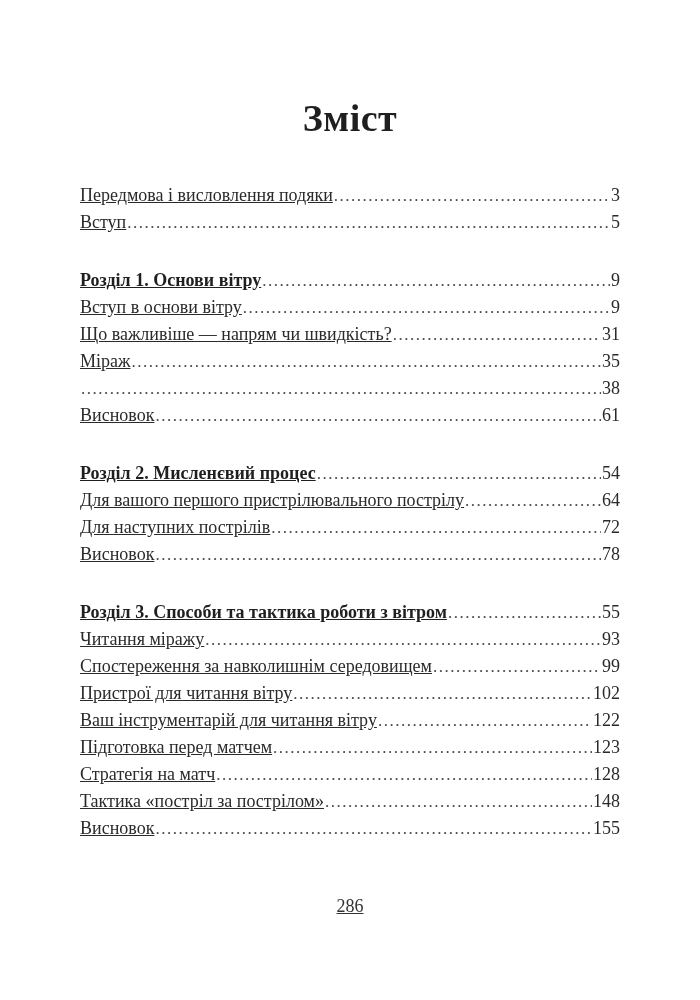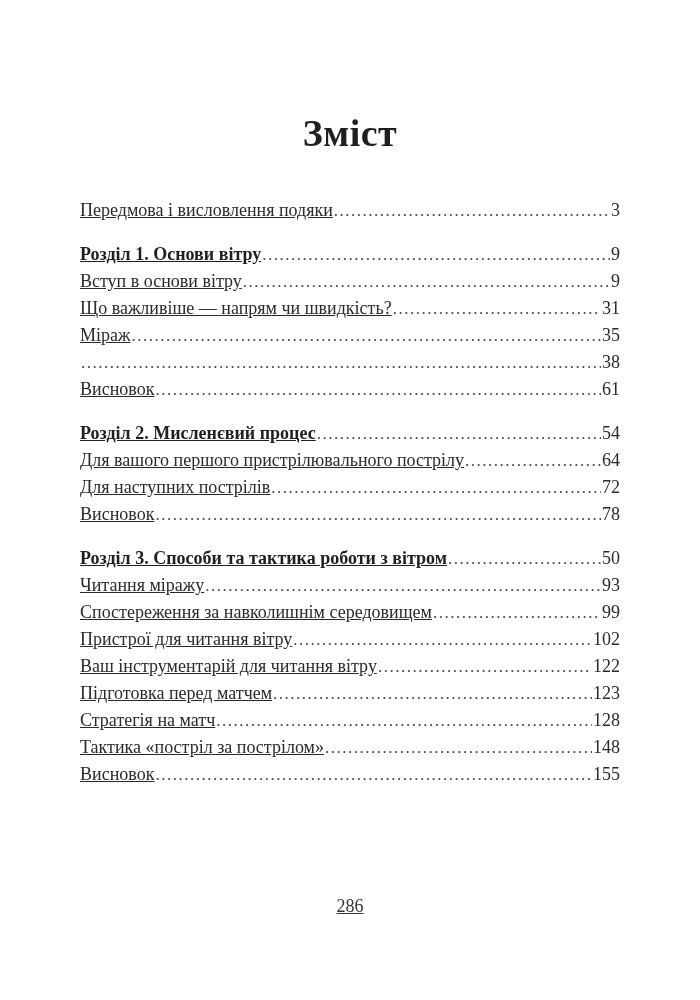--- a/index.html
+++ b/index.html
@@ -11,21 +11,21 @@
     width: 700px;
     height: 1000px;
     font-family: "Liberation Serif", "DejaVu Serif", serif;
     color: #2a2a2a;
     overflow: hidden;
   }
   .page {
     box-sizing: border-box;
     width: 700px;
     height: 865px;
-    padding: 15px 80px;
+    padding: 0 80px;
     position: relative;
   }
   .title {
     margin: 0;
     padding-top: 96px;
     text-align: center;
     font-size: 38px;
     font-weight: bold;
     letter-spacing: 0.5px;
     color: #1f1f1f;
@@ -35,21 +35,21 @@
   }
   .row {
     display: flex;
     align-items: baseline;
     height: 27px;
     line-height: 27px;
     font-size: 18px;
     white-space: nowrap;
   }
   .row.gap {
-    margin-top: 17px;
+    margin-top: 31px;
   }
   .row .label {
     flex: 0 0 auto;
     color: #2a2a2a;
     text-decoration: underline;
   }
   .row.heading .label {
     font-weight: bold;
     color: #1f1f1f;
   }
@@ -83,20 +83,25 @@
 <body>
 
 <div class="page">
   <h1 class="title">Зміст</h1>
 
   <div class="toc" id="toc">
       <div class="row">
     <span class="label">Передмова і висловлення подяки</span>
     <span class="dots"></span>
     <span class="pnum">3</span>
+  </div>
+      <div class="row">
+    <span class="label">Вступ</span>
+    <span class="dots"></span>
+    <span class="pnum">5</span>
   </div>
       <div class="row heading gap">
     <span class="label">Розділ 1. Основи вітру</span>
     <span class="dots"></span>
     <span class="pnum">9</span>
   </div>
       <div class="row">
     <span class="label">Вступ в основи вітру</span>
     <span class="dots"></span>
     <span class="pnum">9</span>
@@ -136,21 +141,21 @@
     <span class="pnum">72</span>
   </div>
       <div class="row">
     <span class="label">Висновок</span>
     <span class="dots"></span>
     <span class="pnum">78</span>
   </div>
       <div class="row heading gap">
     <span class="label">Розділ 3. Способи та тактика роботи з вітром</span>
     <span class="dots"></span>
-    <span class="pnum">50</span>
+    <span class="pnum">55</span>
   </div>
       <div class="row">
     <span class="label">Читання міражу</span>
     <span class="dots"></span>
     <span class="pnum">93</span>
   </div>
       <div class="row">
     <span class="label">Спостереження за навколишнім середовищем</span>
     <span class="dots"></span>
     <span class="pnum">99</span>

